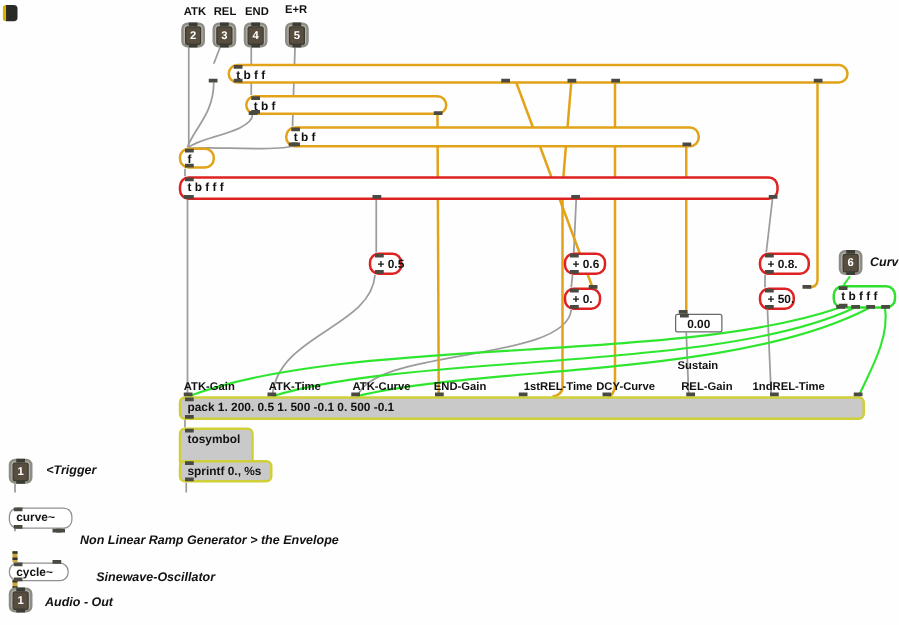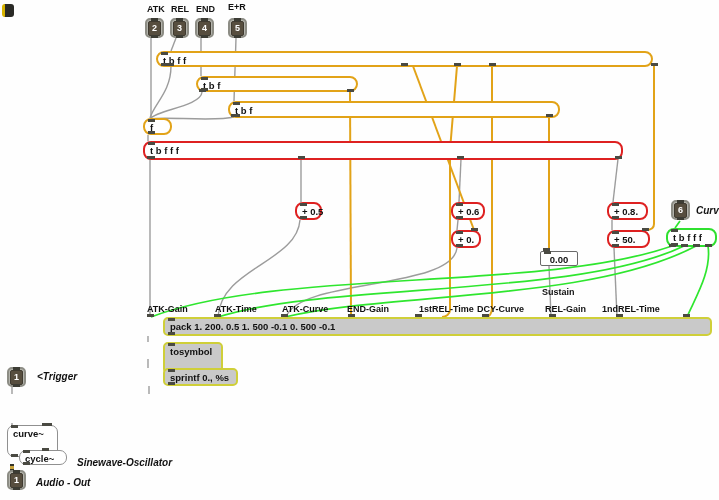--- a/index.html
+++ b/index.html
@@ -8,21 +8,21 @@
   svg.cords{position:absolute;left:0;top:0;z-index:1;}
   
   .obj{position:absolute;z-index:2;box-sizing:border-box;background:#fff;
        font:bold 9.5px "Liberation Sans",sans-serif;color:#111;
        padding:2px 4px 0 5px;white-space:nowrap;}
   .obj::before{content:"";position:absolute;left:3px;top:-1px;width:7px;height:3px;background:#4a4a42;}
   .obj::after{content:"";position:absolute;left:3px;bottom:-1px;width:7px;height:3px;background:#4a4a42;}
   .orange{border:2.5px solid #e2a318;border-radius:8px;}
   .red{border:2.5px solid #de2121;border-radius:8px;}
   .green{border:2.5px solid #2fe02f;border-radius:8px;}
-  .olive{border:2px solid #cfcf39;border-radius:5px;background:#c9c9c9;margin-left:20px;}
+  .olive{border:2px solid #cfcf39;border-radius:5px;background:#c9c9c9;}
   .plain{border:1.5px solid #909090;border-radius:7px;background:#fff;}
   .numbox{border:1.2px solid #6a6a6a;border-radius:2px;background:#fff;text-align:center;padding:2px 2px 0 2px;}
   .numbox::after{display:none;}
   .msg{border:1.5px solid #9a9a9a;border-radius:7px;background:#c6c6c6;white-space:normal;
        font-size:9px;line-height:11px;padding:2px 4px 0 5px;}
   
   .btn{position:absolute;z-index:2;width:19px;height:20px;box-sizing:border-box;
        background:#b4b4ac;border:2px solid #8d8d85;border-radius:5px;}
   .btn::before{content:"";position:absolute;left:4px;top:-2px;width:7px;height:3px;background:#3c3c34;}
   .btn::after{content:"";position:absolute;left:4px;bottom:-2px;width:7px;height:3px;background:#3c3c34;}
@@ -105,31 +105,31 @@
   <div class="btn" style="left:170px;top:18px">
       <span class="inner">3</span>
     </div>
   <div class="btn" style="left:195px;top:18px">
       <span class="inner">4</span>
     </div>
   <div class="btn" style="left:228px;top:18px">
       <span class="inner">5</span>
     </div>
 
-  <div class="obj orange" style="left:156px;top:51px;width:497px;height:16px">t b f f</div>
+  <div class="obj orange" style="left:182px;top:51px;width:497px;height:16px">t b f f</div>
   <div class="obj orange" style="left:196px;top:76px;width:162px;height:16px">t b f</div>
   <div class="obj orange" style="left:228px;top:101px;width:332px;height:17px">t b f</div>
   <div class="obj orange" style="left:143px;top:118px;width:29px;height:17px">f</div>
   <div class="obj red" style="left:143px;top:141px;width:480px;height:19px">t b f f f</div>
 
   <div class="obj red" style="left:295px;top:202px;width:27px;height:18px">+ 0.5</div>
   <div class="obj red" style="left:451px;top:202px;width:34px;height:18px">+ 0.6</div>
   <div class="obj red" style="left:451px;top:230px;width:30px;height:18px">+ 0.</div>
   <div class="obj red" style="left:607px;top:202px;width:41px;height:18px">+ 0.8.</div>
-  <div class="obj red" style="left:607px;top:230px;width:43px;height:18px">+ 50.</div>
+  <div class="obj red" style="left:607px;top:230px;width:29px;height:18px">+ 50.</div>
 
   <div class="obj numbox" style="left:540px;top:251px;width:38px;height:15px">0.00</div>
 
   <div class="btn" style="left:671px;top:200px">
       <span class="inner">6</span>
     </div>
   <span class="note" style="left:696px;top:205px">Curve</span>
   <div class="obj green" style="left:666px;top:228px;width:51px;height:19px">t b f f f</div>
 
   <span class="hlabel" style="left:542px;top:287px">Sustain</span>
@@ -144,22 +144,23 @@
 
   <div class="obj olive" style="left:143px;top:317px;width:549px;height:19px">pack 1. 200. 0.5 1. 500 -0.1 0. 500 -0.1</div>
   <div class="obj olive" style="left:143px;top:342px;width:60px;height:32px">tosymbol</div>
   <div class="obj olive" style="left:143px;top:368px;width:75px;height:18px">sprintf 0., %s</div>
 
   <div class="btn" style="left:7px;top:367px">
       <span class="inner">1</span>
     </div>
   <span class="note" style="left:37px;top:371px">&lt;Trigger</span>
 
-  <div class="obj plain" style="left:7px;top:425px;width:51px;height:32px">curve~</div>
-  <div class="obj plain" style="left:19px;top:450px;width:48px;height:15px">cycle~</div>
+  <div class="obj plain" style="left:7px;top:406px;width:51px;height:17px">curve~</div>
+  <span class="note" style="left:64px;top:427px">Non Linear Ramp Generator &gt; the Envelope</span>
+  <div class="obj plain" style="left:7px;top:450px;width:48px;height:15px">cycle~</div>
   <span class="note" style="left:77px;top:457px">Sinewave-Oscillator</span>
   <div class="btn" style="left:7px;top:470px">
       <span class="inner">1</span>
     </div>
   <span class="note" style="left:36px;top:477px">Audio - Out</span>
 
   <div id="ticks">
       <div class="tick" style="left: 167px; top: 63px;"></div>
       <div class="tick" style="left: 401px; top: 63px;"></div>
       <div class="tick" style="left: 454px; top: 63px;"></div>

